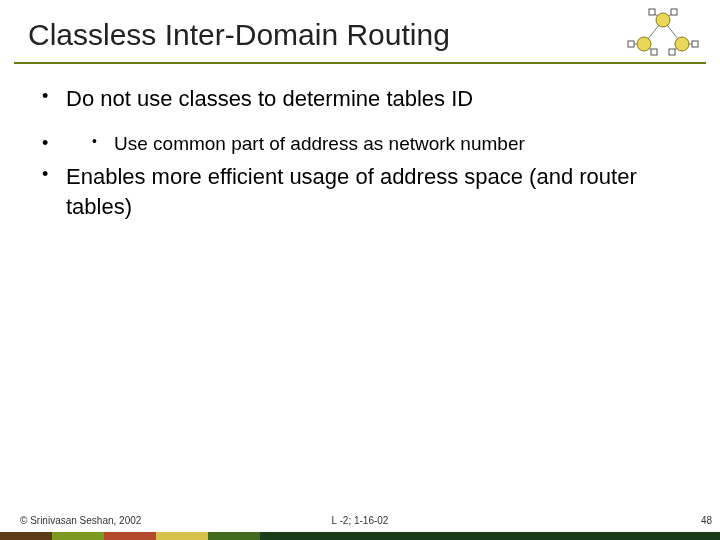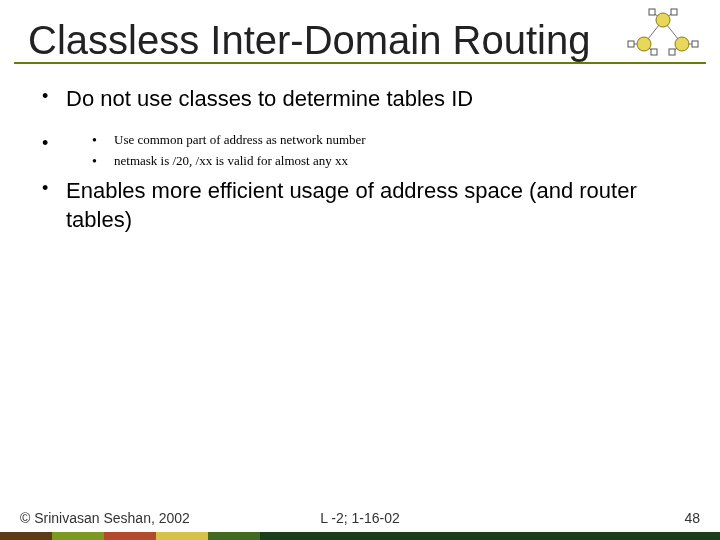--- a/index.html
+++ b/index.html
@@ -15,21 +15,21 @@
   .slide {
     position: relative;
     width: 720px;
     height: 540px;
     box-sizing: border-box;
   }
   .title {
     position: absolute;
     top: 18px;
     left: 28px;
-    font-size: 40px;
+    font-size: 30px;
     font-weight: 400;
     color: #222;
   }
   .rule {
     position: absolute;
     top: 62px;
     left: 14px;
     width: 692px;
     height: 2px;
     background: #6b7a0e;
@@ -64,22 +64,21 @@
     content: "•";
     position: absolute;
     left: 6px;
     top: 0;
     font-size: 18px;
     color: #000;
   }
   .body ul ul {
     margin-top: 17px;
     margin-bottom: 4px;
-    font-size: 13px;
-    font-family: Liberation Serif, serif;
+    font-size: 19px;
   }
   .body ul ul li {
     position: relative;
     padding-left: 48px;
     margin-bottom: 4px;
   }
   .body ul ul li::before {
     content: "•";
     position: absolute;
     left: 26px;
@@ -89,26 +88,26 @@
   }
   .footer {
     position: absolute;
     left: 0;
     bottom: 0;
     width: 720px;
   }
   .footer-text {
     position: absolute;
     bottom: 14px;
-    font-size: 14px;
+    font-size: 10px;
     color: #333;
   }
   .ft-left { left: 20px; }
   .ft-mid { left: 0; width: 720px; text-align: center; }
-  .ft-right { right: 20px; }
+  .ft-right { right: 8px; }
   .stripe {
     position: absolute;
     bottom: 0;
     left: 0;
     width: 720px;
     height: 8px;
     display: flex;
   }
   .stripe div { height: 8px; }
   .s1 { width: 52px; background: #5c3a1a; }
@@ -153,21 +152,20 @@
       </g>
     </svg>
   </div>
 
   <div class="body">
     <ul>
       <li><span>Do not use classes to determine tables ID</span></li>
       <li>
         <ul>
           <li><span>Use common part of address as network number</span></li>
-          <li><span>netmask is /20, /xx is valid for almost any xx</span></li>
         </ul>
       </li>
       <li><span>Enables more efficient usage of address space (and router tables)</span></li>
     </ul>
   </div>
 
   <div class="footer">
     <div class="footer-text ft-left">© Srinivasan Seshan, 2002</div>
     <div class="footer-text ft-mid">L -2; 1-16-02</div>
     <div class="footer-text ft-right">48</div>

